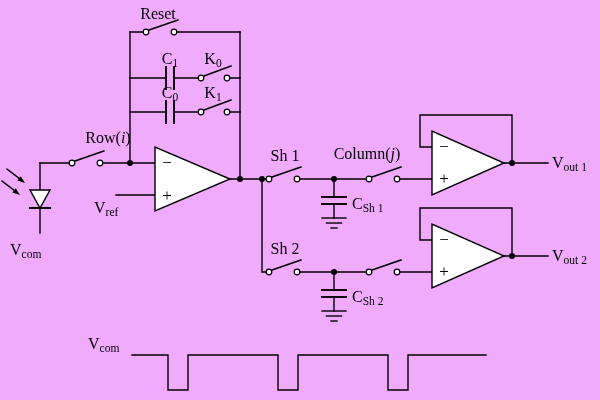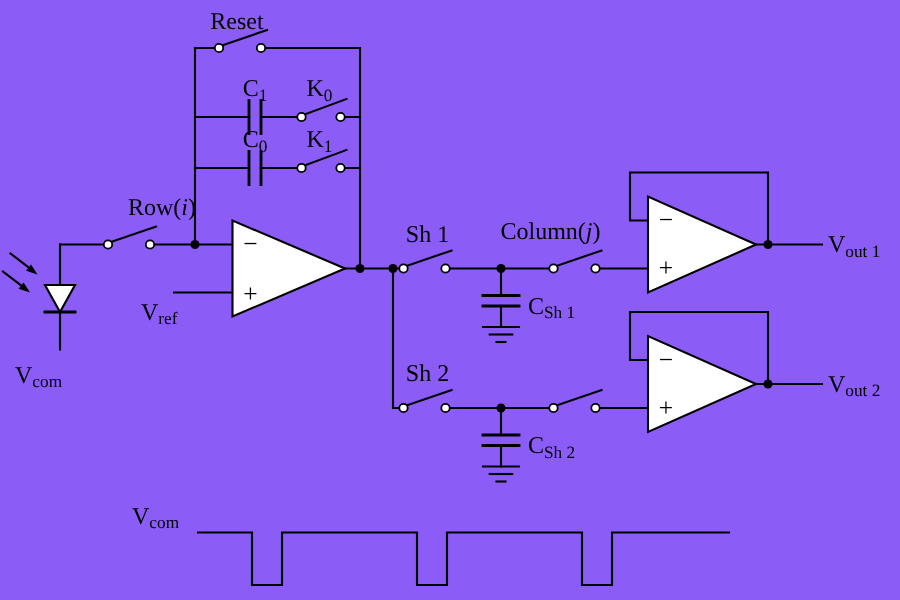--- a/index.html
+++ b/index.html
@@ -1,16 +1,16 @@
 <!DOCTYPE html>
 <html><head>
 <meta charset="utf-8">
 <style>
   html, body { margin: 0; padding: 0; background: #ffffff; }
-  .figure { width: 600px; height: 400px; background: #8b5cf6; position: relative; overflow: hidden; }
+  .figure { width: 600px; height: 400px; background: #f0abfc; position: relative; overflow: hidden; }
   svg { display: block; }
   text { font-family: "Liberation Serif", "DejaVu Serif", serif; font-size: 16px; fill: #000; }
   .sub  { font-size: 11.5px; }
   .it   { font-style: italic; }
   .sign { font-size: 17px; }
   .wire  { stroke: #000; stroke-width: 1.4; fill: none; stroke-linecap: square; }
   .plate { stroke: #000; stroke-width: 1.9; fill: none; stroke-linecap: square; }
   .contact { fill: #fff; stroke: #000; stroke-width: 1.2; }
   .dot  { fill: #000; stroke: none; }
   .body { fill: #fff; stroke: #000; stroke-width: 1.4; stroke-linejoin: miter; }

